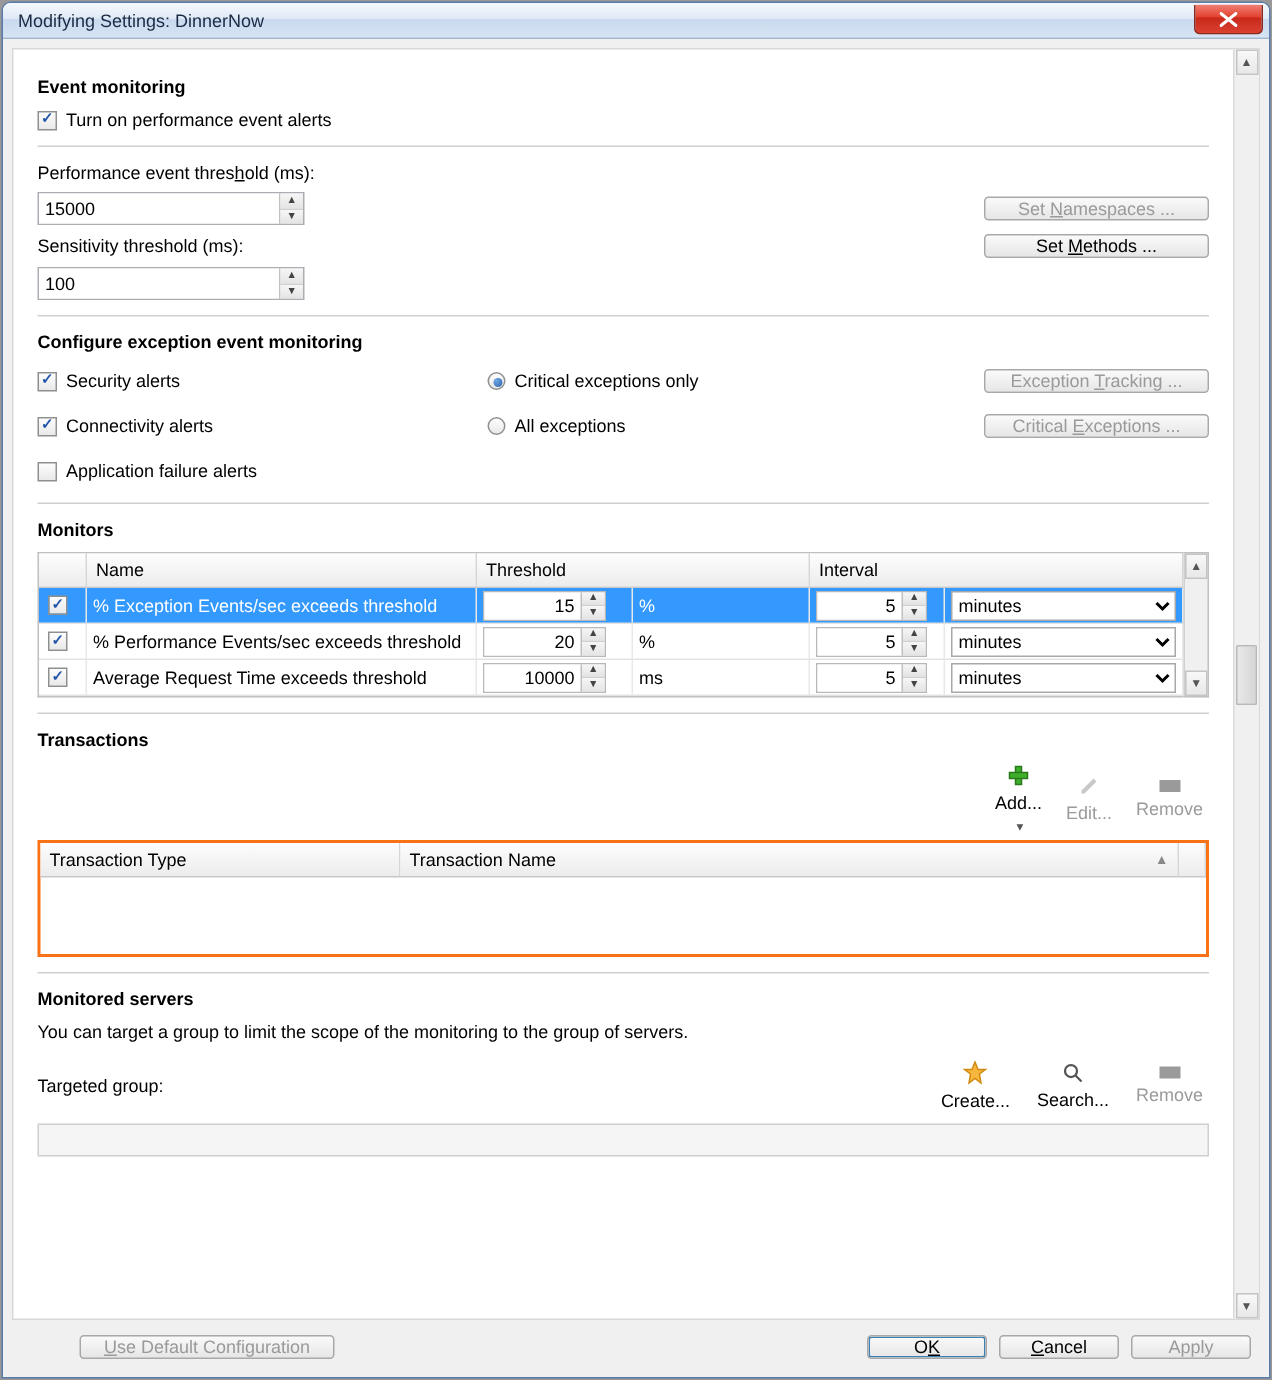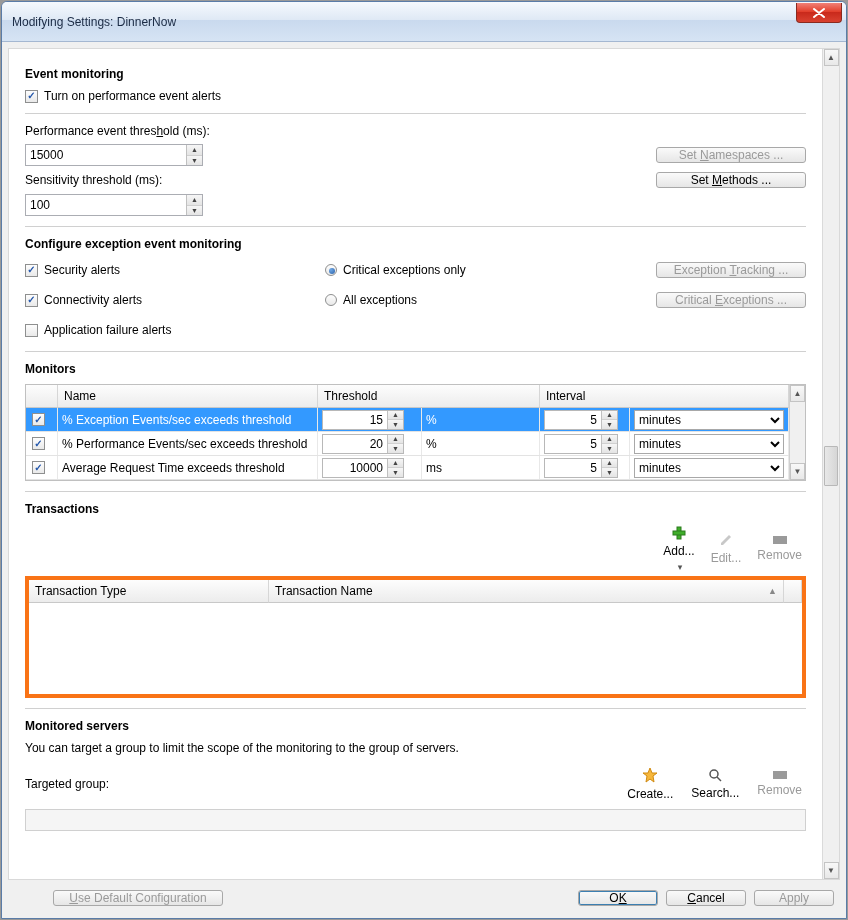--- a/index.html
+++ b/index.html
@@ -18,21 +18,21 @@
     height: 918px;
     margin: 1px;
     border: 1px solid #5a7ca8;
     border-radius: 6px 6px 0 0;
     background: #f0f0f0;
     display: flex;
     flex-direction: column;
     overflow: hidden;
   }
   .titlebar {
-    height: 40px;
+    height: 24px;
     background: linear-gradient(to bottom, #f5f9fe 0%, #dfe9f5 45%, #c9d9ee 46%, #d6e4f4 100%);
     display: flex;
     align-items: center;
     padding: 0 0 0 10px;
     border-bottom: 1px solid #a4b7d1;
     position: relative;
   }
   .titlebar-text { color: #1a2a44; font-size: 12px; }
   .close-btn {
     position: absolute;
@@ -202,21 +202,21 @@
   .tbtn { display: inline-flex; align-items: center; gap: 4px; padding: 2px 4px; font-size: 12px; cursor: pointer; border-radius: 2px; flex-direction: column; }
   .tbtn.disabled { color: #9a9a9a; cursor: default; }
   .icon-plus { width:14px;height:14px; }
   .icon-pencil { width:14px;height:14px; }
   .icon-minus { width:14px;height:8px; background:#9a9a9a; }
   .icon-minus.dark { background:#9a9a9a; }
   .icon-star { width:16px;height:16px; }
   .icon-mag { width:14px;height:14px; }
   .chev-down { font-size: 9px; color:#555; margin-left:2px; }
 
-  .trans-table { border: 4px solid #f97316; height: 122px; background:#fff; }
+  .trans-table { border: 2px solid #f97316; height: 78px; background:#fff; }
   .trans-head { display: grid; grid-template-columns: 240px 1fr 18px; }
   .trans-head > div {
     background: linear-gradient(#fdfdfd,#ececec);
     border-right: 1px solid #d6d6d6;
     border-bottom: 1px solid #c8c8c8;
     padding: 4px 6px;
   }
   .trans-head .sort { display:flex; justify-content:space-between; align-items:center;}
   .sort-arrow { color:#888; font-size:9px; }
 

